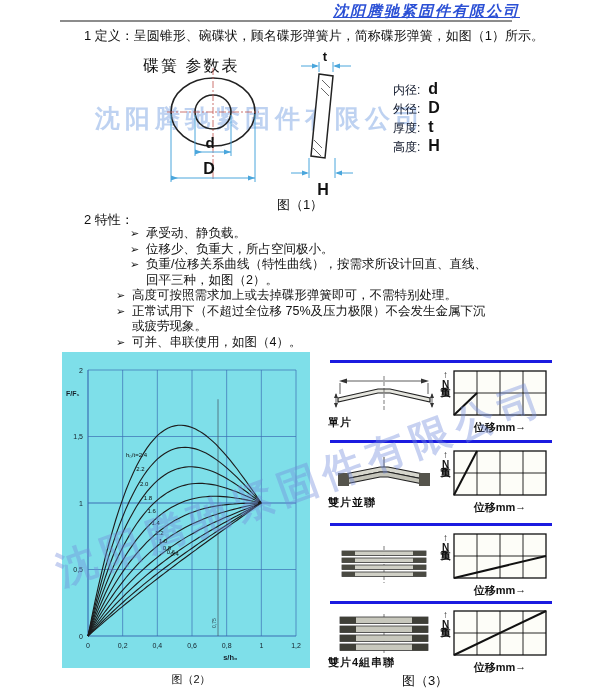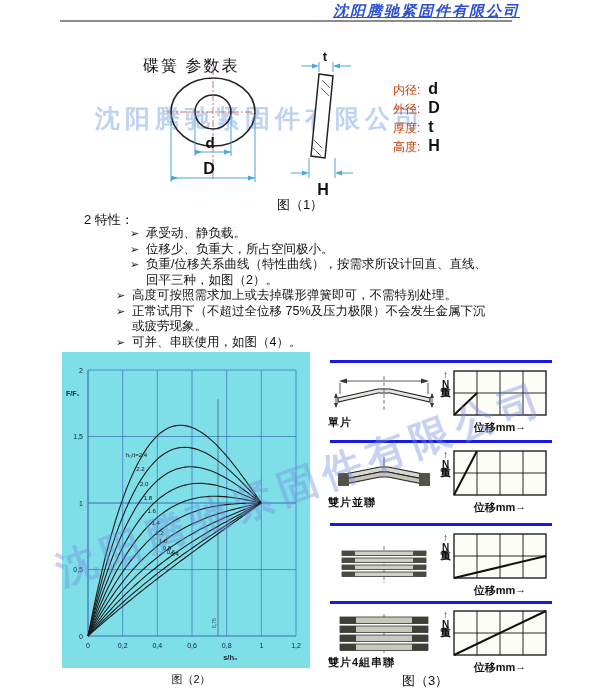--- a/index.html
+++ b/index.html
@@ -13,21 +13,21 @@
   .header-rule{position:absolute;top:20px;left:60px;width:452px;height:0;
                border-top:2px solid #8c8c8c;}
 
   .definition{position:absolute;top:27px;left:84px;font-size:13px;white-space:nowrap;}
 
   
   .fig1-title{position:absolute;left:143px;top:56px;font-size:16px;font-weight:normal;letter-spacing:2px;text-align:center;}
   #fig1-svg{position:absolute;left:95px;top:52px;}
   .param-list{position:absolute;left:393px;top:80px;font-size:12px;line-height:18px;}
   .param-row{white-space:nowrap;}
-  .plabel{color:#c2410c;}
+  .plabel{color:#0f172a;}
   .pvalue{font-weight:bold;font-size:16px;margin-left:8px;}
   .fig1-caption{position:absolute;left:255px;top:196px;width:90px;text-align:center;font-size:13px;}
 
   
   .features-heading{position:absolute;left:84px;top:211px;font-size:13px;}
   .features-list{position:absolute;left:116px;top:226px;width:424px;margin:0;padding:0;
                  list-style:none;font-size:12.5px;line-height:15.5px;}
   .feature-item{display:flex;}
   .feature-item.more-indent{margin-left:14px;}
   .bullet{width:16px;flex:none;font-size:11px;}
@@ -59,20 +59,21 @@
        transform:rotate(-20deg);transform-origin:0 50%;}
 </style>
 </head>
 <body>
 
 <div class="page">
 
   <div class="company">沈阳腾驰紧固件有限公司</div>
   <div class="header-rule"></div>
 
+  <div class="definition">1 定义：呈圆锥形、碗碟状，顾名碟形弹簧片，简称碟形弹簧，如图（1）所示。</div>
 
   <div class="wm wm1">沈阳腾驰紧固件有限公司</div>
 
   <div class="fig1-title">碟簧 参数表</div>
 
   <svg id="fig1-svg" width="280" height="148" viewBox="0 0 280 148">
 
     <ellipse cx="118" cy="60" rx="42" ry="34" fill="none" stroke="#222" stroke-width="1.6"></ellipse>
     <ellipse cx="118" cy="60" rx="18" ry="17" fill="none" stroke="#222" stroke-width="1.6"></ellipse>
     <line x1="118" y1="16" x2="118" y2="128" stroke="#c0504d" stroke-width="0.8" stroke-dasharray="7 2 2 2"></line>

